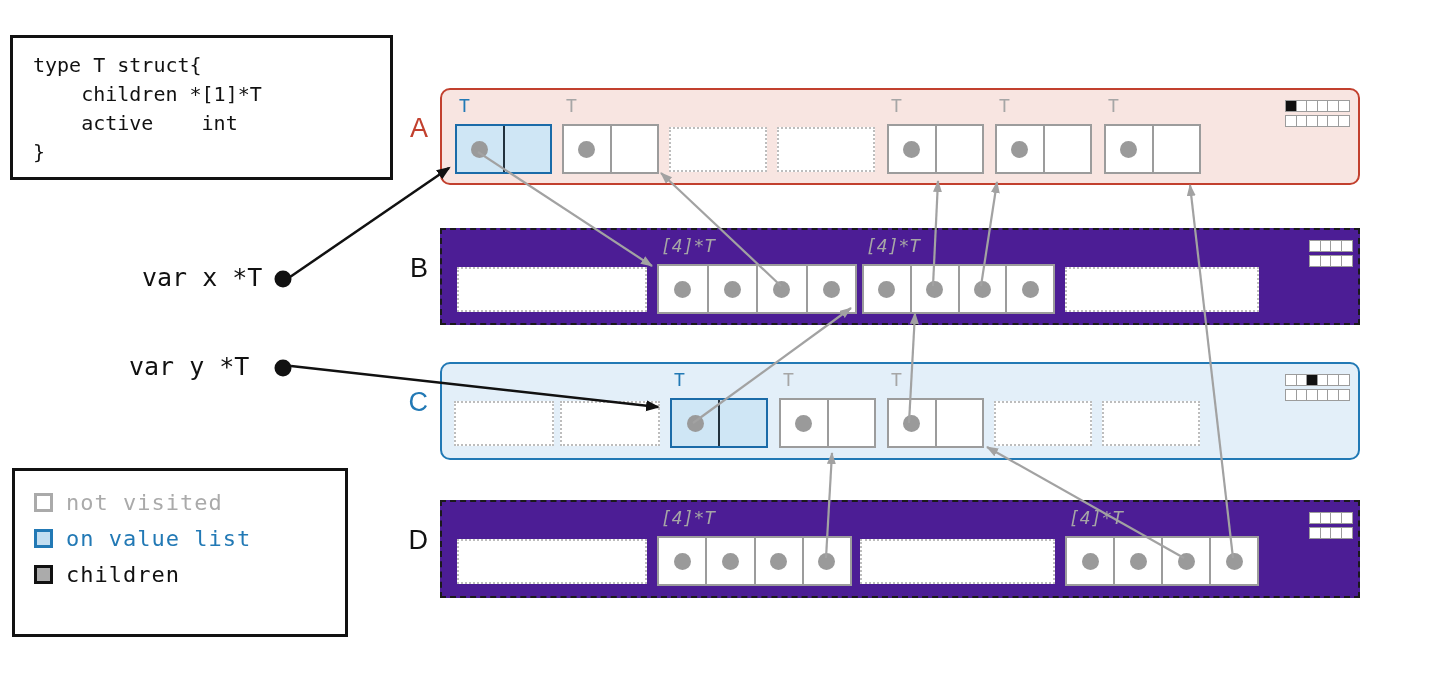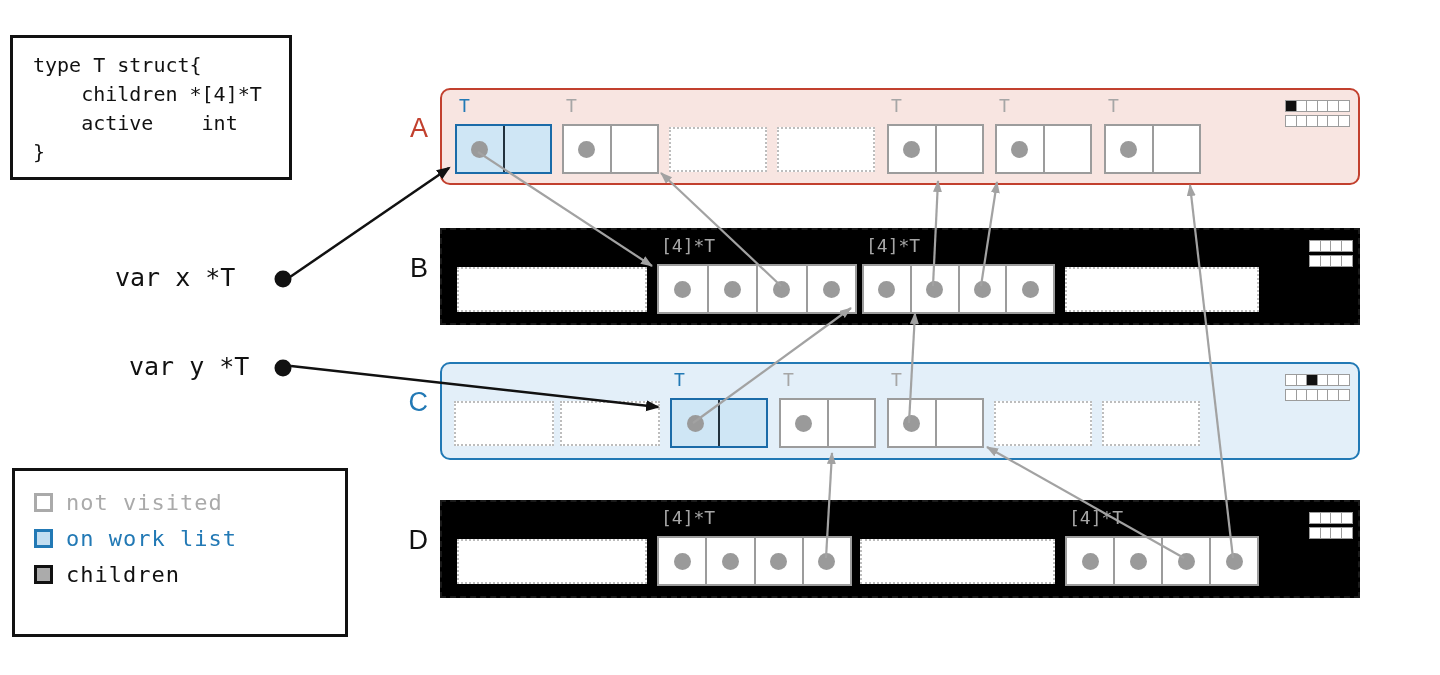--- a/index.html
+++ b/index.html
@@ -1,18 +1,18 @@
 <!DOCTYPE html>
 <html><head>
 <meta charset="utf-8">
 <style>
   html,body{margin:0;padding:0;background:#fff;}
   .canvas{position:relative;width:1440px;height:675px;background:#fff;overflow:hidden;
           font-family:"DejaVu Sans Mono","Liberation Mono",monospace;}
-  .code-box{position:absolute;left:10px;top:35px;width:282px;height:145px;border:3px solid #111;
+  .code-box{position:absolute;left:10px;top:35px;width:383px;height:145px;border:3px solid #111;
             box-sizing:border-box;background:#fff;padding:13px 0 0 20px;}
   .code-line{white-space:pre;font-size:20px;line-height:29px;color:#111;}
   .var-label{position:absolute;font-size:25px;color:#111;white-space:pre;}
   .legend{position:absolute;left:12px;top:468px;width:336px;height:169px;border:3px solid #111;
           box-sizing:border-box;background:#fff;padding:13px 16px 0 19px;}
   .legend-item{display:flex;align-items:center;height:36px;}
   .swatch{width:13px;height:13px;box-sizing:content-box;margin-right:13px;flex:0 0 auto;}
   .sw-not-visited{border:3px solid #aaaaaa;background:#ffffff;}
   .sw-worklist{border:3px solid #2279b5;background:#c3def1;}
   .sw-active{border:3px solid #c2402e;background:#f5cfc8;}
@@ -22,21 +22,21 @@
   .lt-worklist{color:#2279b5;}
   .lt-active{color:#c2402e;}
   .lt-visited{color:#111111;}
   .row-label{position:absolute;left:390px;width:38px;text-align:right;font-size:27px;line-height:34px;
              font-family:"Liberation Sans",sans-serif;color:#111;}
   .rl-active{color:#c2402e;}
   .rl-worklist{color:#2279b5;}
   .row{position:absolute;left:440px;width:920px;box-sizing:border-box;}
   .row.active{border:2px solid #c2402e;border-radius:10px;background:#f8e5e1;}
   .row.worklist{border:2px solid #2279b5;border-radius:10px;background:#e3eff9;}
-  .row.plain{border:2.5px dashed #1a1a1a;background:#000000;}
+  .row.plain{border:2.5px dashed #1a1a1a;background:#4c1d95;font-style:italic;}
   .free{position:absolute;top:37px;height:45px;border:2px dotted #bdbdbd;box-sizing:border-box;background:#fff;}
   .obj{position:absolute;top:34px;height:50px;border:2.5px solid #9c9c9c;box-sizing:border-box;
        background:#fff;display:flex;}
   .obj.worklist{border-color:#1b6ba8;background:#cfe6f5;}
   .cell{flex:1 1 0;display:flex;align-items:center;justify-content:center;}
   .cell + .cell{border-left:2px solid #9c9c9c;}
   .obj.worklist .cell + .cell{border-left-color:#22313d;}
   .dot{width:17px;height:17px;border-radius:50%;background:#9a9a9a;}
   .tlabel{position:absolute;top:5px;font-size:18px;color:#a6a6a6;line-height:22px;}
   .tlabel.blue{color:#2279b5;}
@@ -48,36 +48,36 @@
   .bsq.on{background:#111;}
   #arrows-layer{position:absolute;left:0;top:0;width:1440px;height:675px;pointer-events:none;z-index:5;}
 </style>
 </head>
 <body>
 
 <div class="canvas">
 
   <div class="code-box">
     <div class="code-line">type T struct{</div>
-    <div class="code-line">    children *[4]*T</div>
+    <div class="code-line">    children *[1]*T</div>
     <div class="code-line">    active    int</div>
     <div class="code-line">}</div>
   </div>
 
-  <div class="var-label" style="left:115px;top:263px;text-align:right;">var x *T</div>
+  <div class="var-label" style="left:142px;top:263px;text-align:right;">var x *T</div>
   <div class="var-label" style="left:129px;top:352px;">var y *T</div>
 
   <div class="legend">
     <div class="legend-item">
       <span class="swatch sw-not-visited"></span>
       <span class="legend-text lt-not-visited">not visited</span>
     </div>
     <div class="legend-item">
       <span class="swatch sw-worklist"></span>
-      <span class="legend-text lt-worklist">on work list</span>
+      <span class="legend-text lt-worklist">on value list</span>
     </div>
     <div class="legend-item">
       <span class="swatch sw-visited"></span>
       <span class="legend-text lt-visited">children</span>
     </div>
   </div>
 
   <div id="spans-root">
       <div class="row-label rl-active" style="top: 111px;">A</div>
       <div class="row active" style="top: 88px; height: 97px;">

